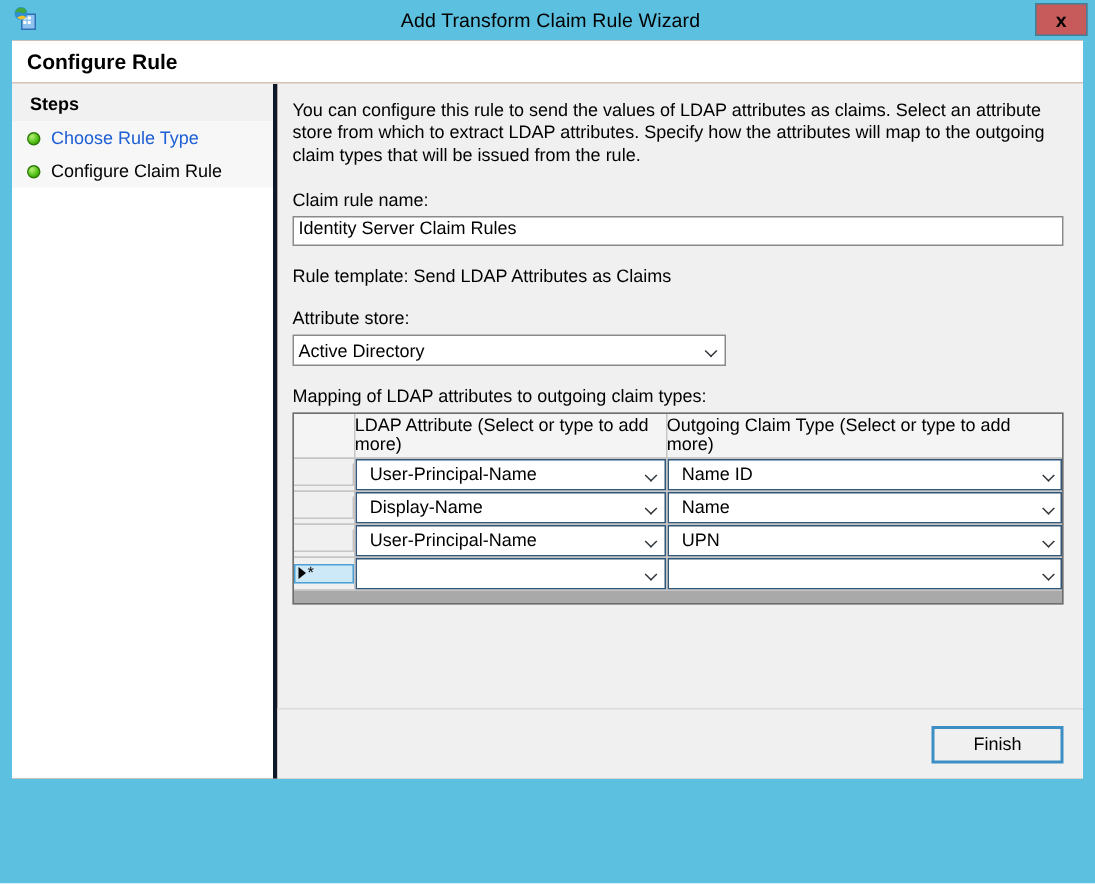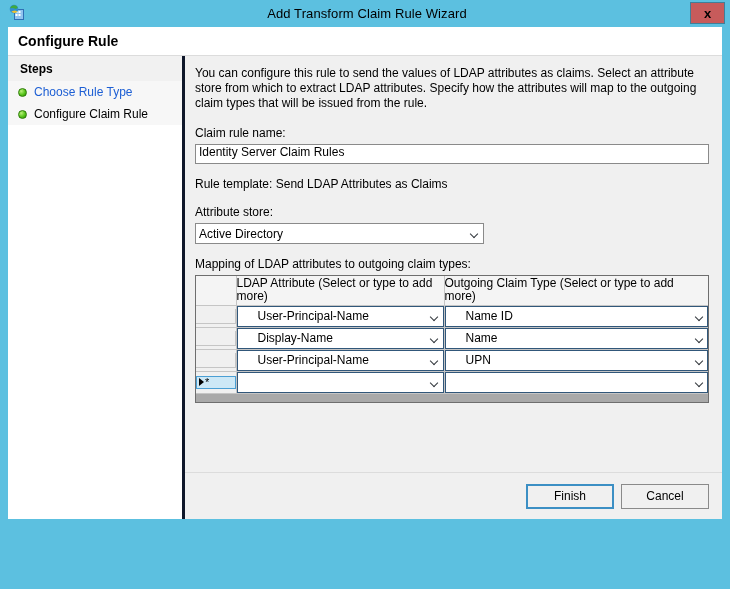--- a/index.html
+++ b/index.html
@@ -298,21 +298,21 @@
     background: #ffffff;
     border: 1px solid #31577a;
     box-sizing: border-box;
     display: flex;
     align-items: center;
     margin: 0;
     cursor: pointer;
   }
   .cell-combo .val {
     flex: 1;
-    padding-left: 20px;
+    padding-left: 9px;
     font-size: 12px;
     overflow: hidden;
     white-space: nowrap;
   }
   .cell-combo .arrow {
     width: 16px;
     display: flex;
     align-items: center;
     justify-content: center;
   }
@@ -528,19 +528,18 @@
                 </tr>
               </tbody>
             </table>
             <div class="grid-filler"></div>
           </div>
 
         </div>
 
         <div class="footer">
           <div class="btn default">Finish</div>
-          <div class="btn">Cancel</div>
         </div>
       </div>
 
     </div>
   </div>
 </div>
 
 </body></html>

